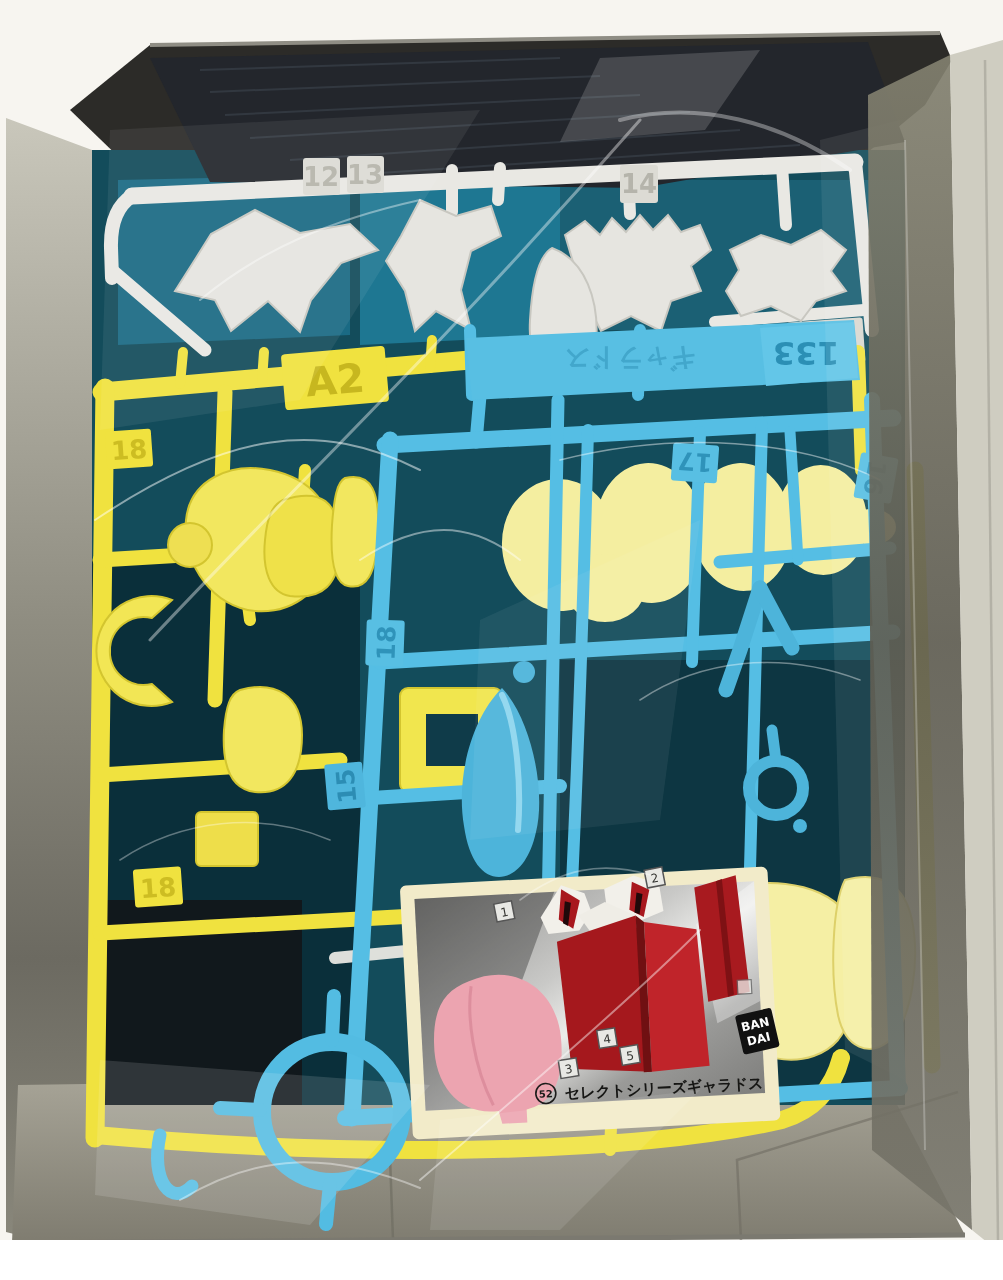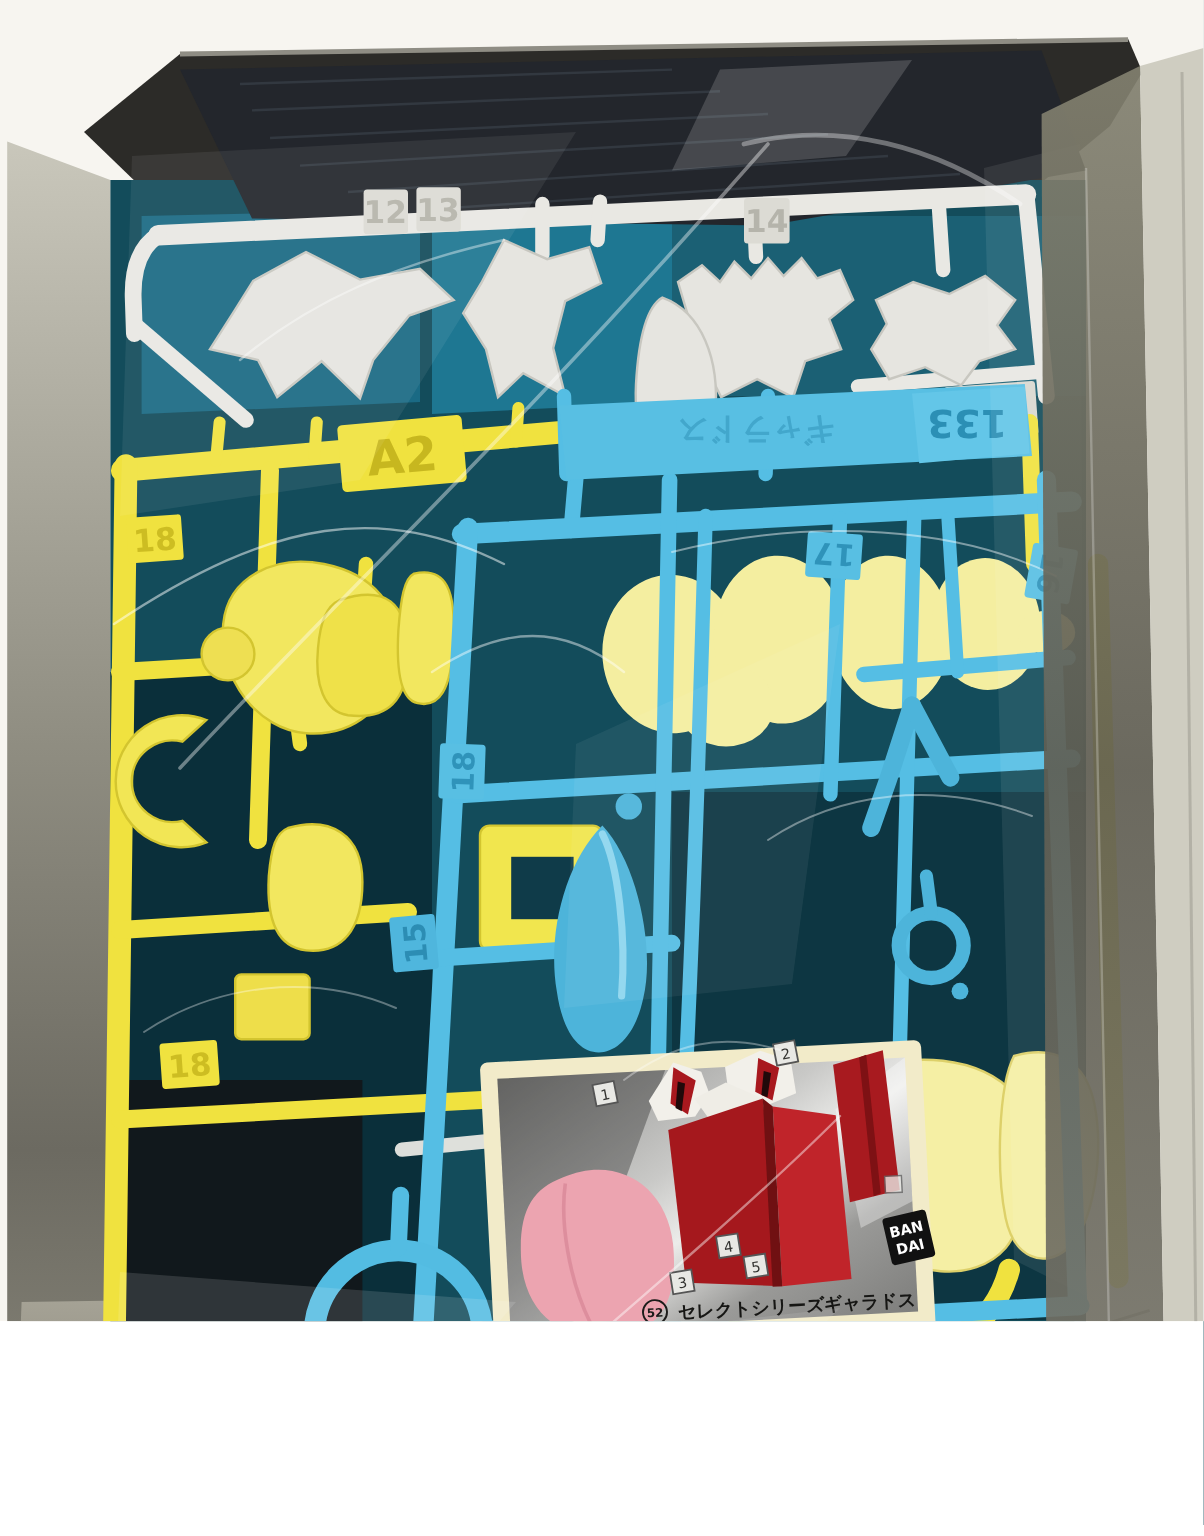--- a/index.html
+++ b/index.html
@@ -1,16 +1,16 @@
 <!DOCTYPE html>
 <html><head>
 <meta charset="utf-8">
 <style>
   html,body{margin:0;padding:0;background:#ffffff;}
-  .stage{width:1003px;height:1101px;position:relative;overflow:hidden;background:#f7f5f0;
+  .stage{width:1003px;height:1240px;position:relative;overflow:hidden;background:#f7f5f0;
          font-family:"DejaVu Sans",sans-serif;}
   svg{display:block;}
   text{font-family:"DejaVu Sans",sans-serif;}
   .emb{font-weight:bold;}
 </style>
 </head>
 <body>
 
 <div class="stage">
 <svg width="1003" height="1280" viewBox="0 0 1003 1280" xmlns="http://www.w3.org/2000/svg">

